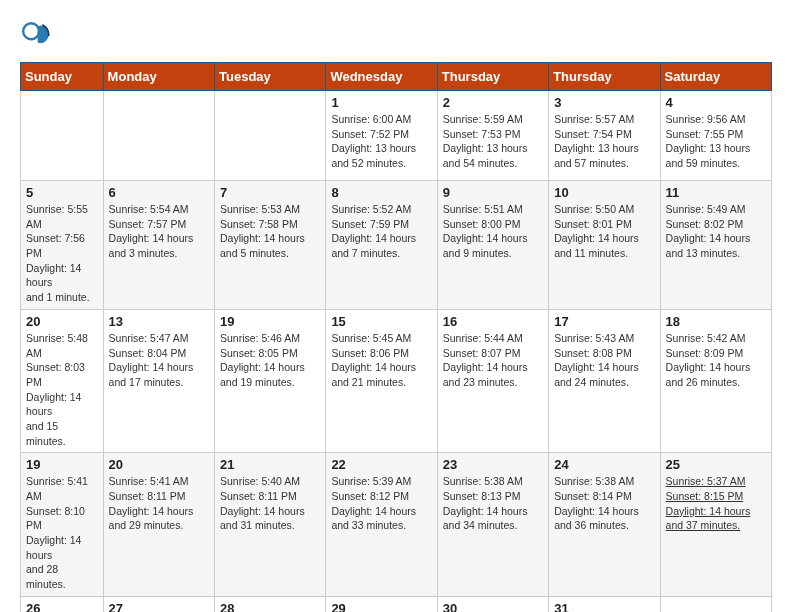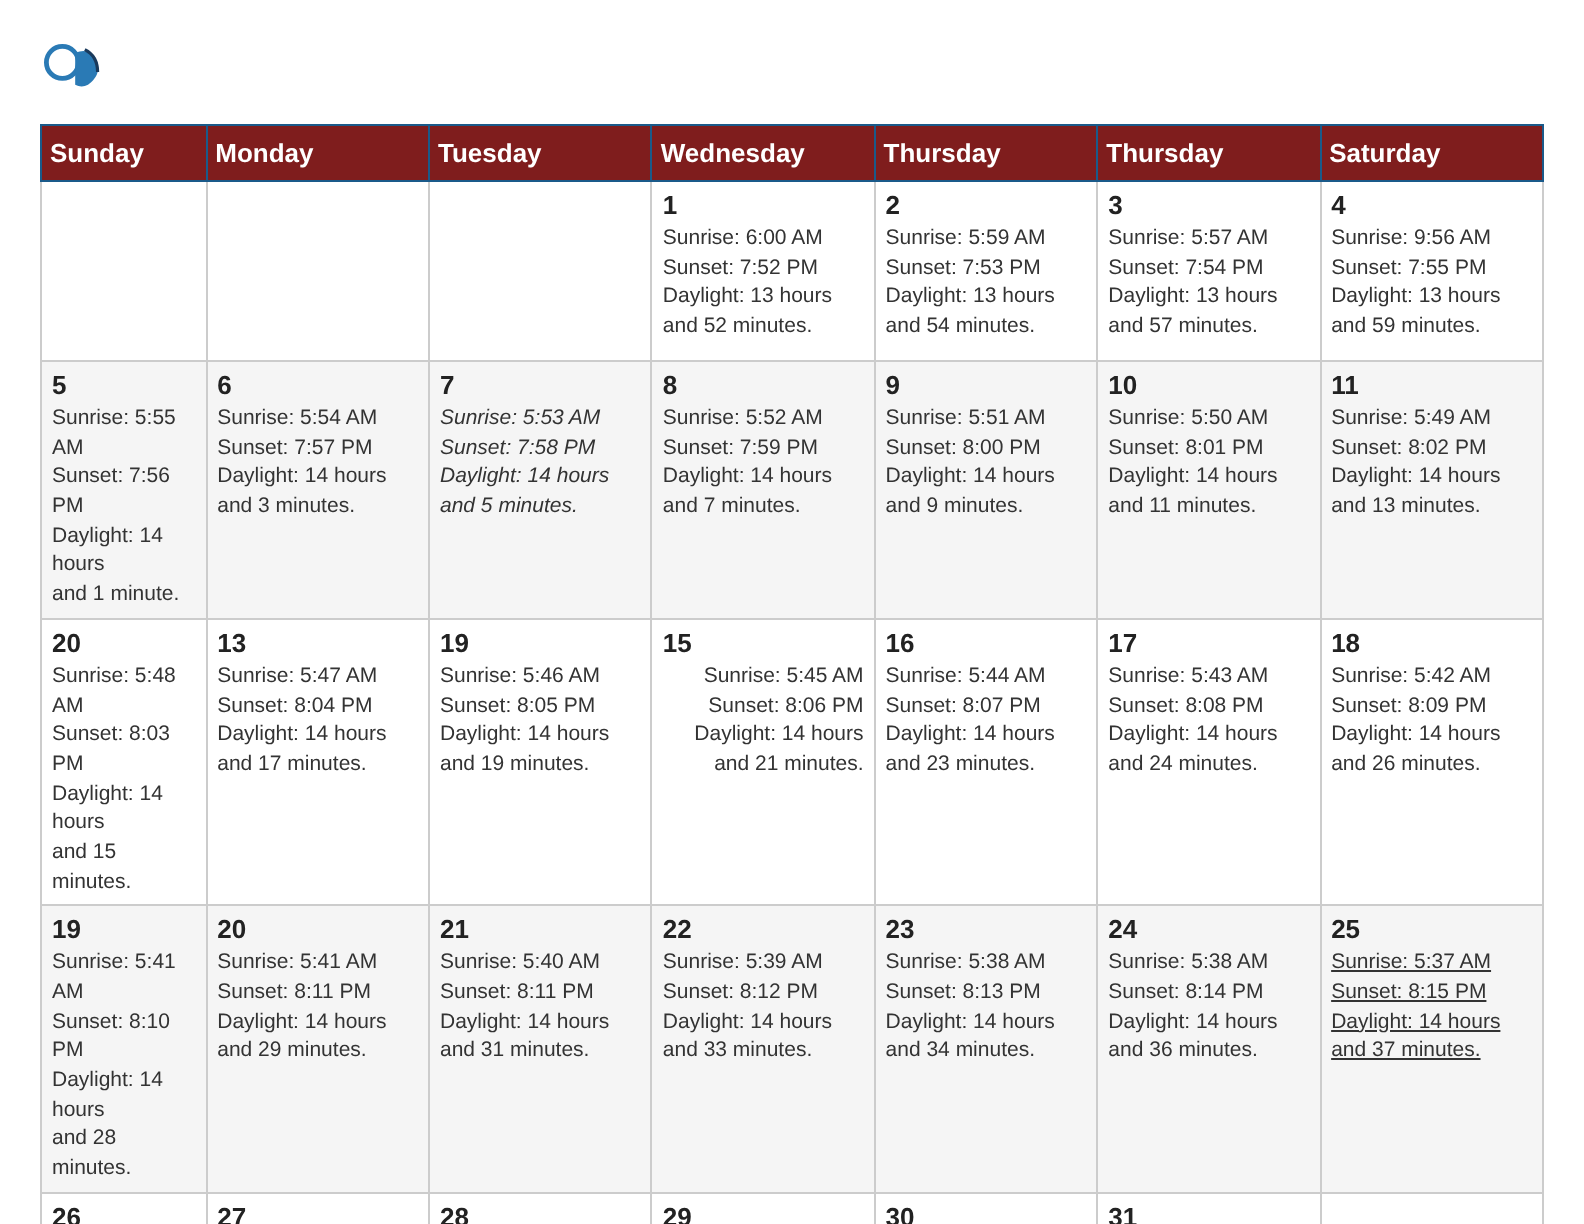--- a/index.html
+++ b/index.html
@@ -45,21 +45,21 @@
     .location-title {
       font-size: 14px;
       color: #333;
     }
     table {
       width: 100%;
       border-collapse: collapse;
       table-layout: fixed;
     }
     th {
-      background: #7f1d1d;
+      background: #c2410c;
       color: #fff;
       font-size: 13px;
       font-weight: bold;
       padding: 6px 4px;
       text-align: left;
       border: 1px solid #1a5a8a;
     }
     td {
       border: 1px solid #ccc;
       vertical-align: top;
@@ -168,21 +168,21 @@
         </td>
         <td>
           <div class="day-num">6</div>
           <div class="day-info" style="white-space: pre-line;">Sunrise: 5:54 AM
 Sunset: 7:57 PM
 Daylight: 14 hours
 and 3 minutes.</div>
         </td>
         <td>
           <div class="day-num">7</div>
-          <div class="day-info" style="white-space: pre-line; font-style: italic;">Sunrise: 5:53 AM
+          <div class="day-info" style="white-space: pre-line;">Sunrise: 5:53 AM
 Sunset: 7:58 PM
 Daylight: 14 hours
 and 5 minutes.</div>
         </td>
         <td>
           <div class="day-num">8</div>
           <div class="day-info" style="white-space: pre-line;">Sunrise: 5:52 AM
 Sunset: 7:59 PM
 Daylight: 14 hours
 and 7 minutes.</div>
@@ -226,21 +226,21 @@
         </td>
         <td>
           <div class="day-num">19</div>
           <div class="day-info" style="white-space: pre-line;">Sunrise: 5:46 AM
 Sunset: 8:05 PM
 Daylight: 14 hours
 and 19 minutes.</div>
         </td>
         <td>
           <div class="day-num">15</div>
-          <div class="day-info" style="white-space: pre-line; text-align: right;">Sunrise: 5:45 AM
+          <div class="day-info" style="white-space: pre-line;">Sunrise: 5:45 AM
 Sunset: 8:06 PM
 Daylight: 14 hours
 and 21 minutes.</div>
         </td>
         <td>
           <div class="day-num">16</div>
           <div class="day-info" style="white-space: pre-line;">Sunrise: 5:44 AM
 Sunset: 8:07 PM
 Daylight: 14 hours
 and 23 minutes.</div>

